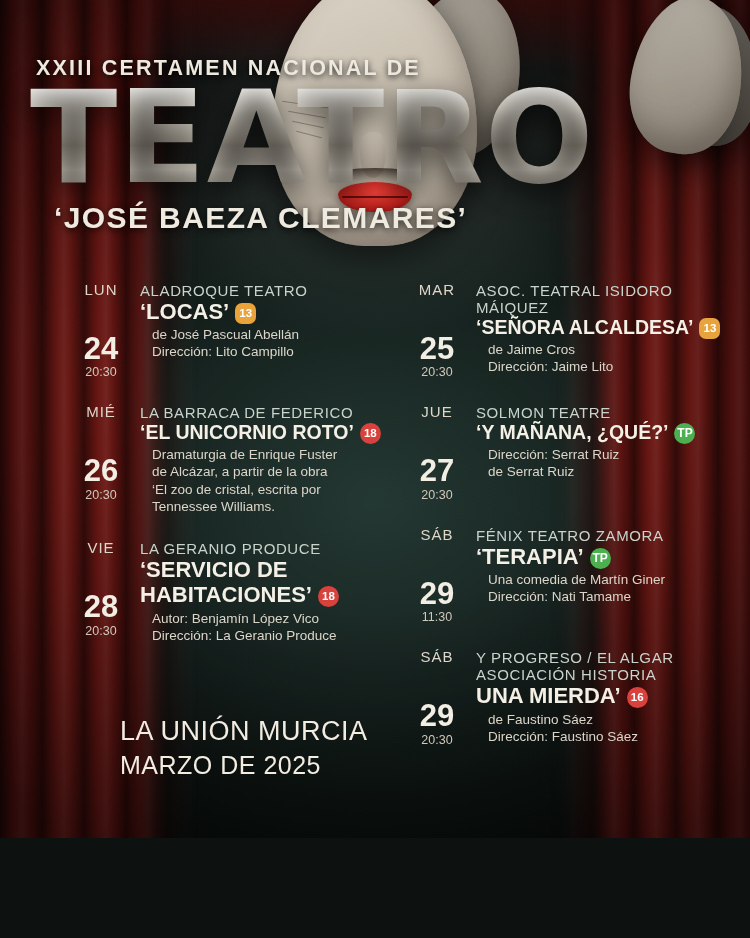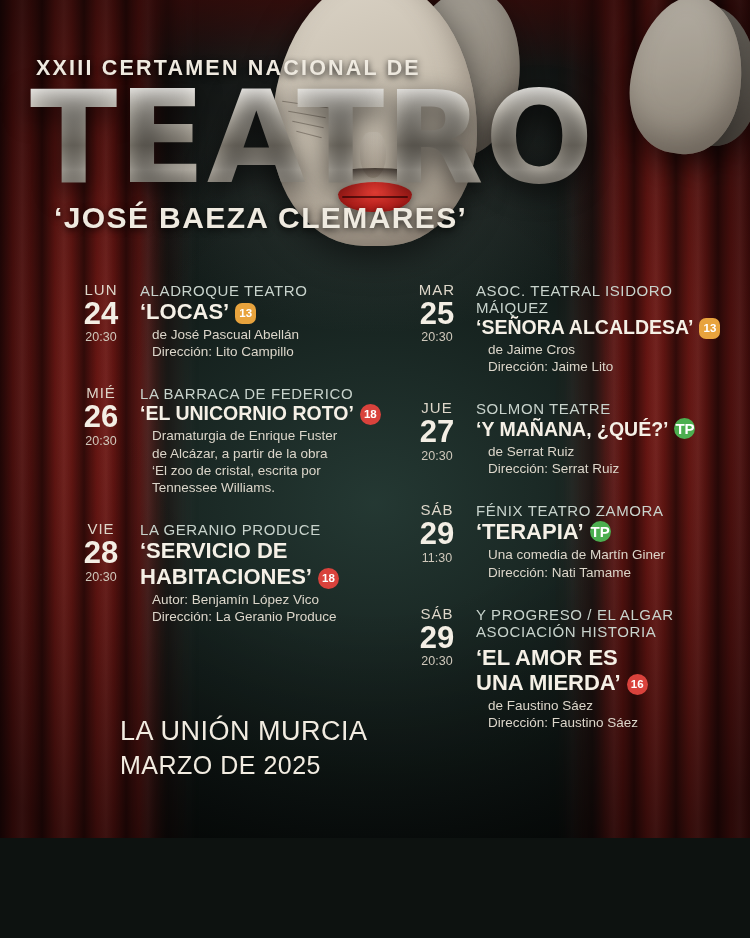--- a/index.html
+++ b/index.html
@@ -133,41 +133,41 @@
   .program {
     position: relative; z-index: 8;
     display: grid; grid-template-columns: 322px 1fr;
     column-gap: 14px;
     padding: 46px 26px 0 74px;
   }
   .col { display: flex; flex-direction: column; }
   .show { display: flex; gap: 12px; margin-bottom: 24px; }
   .date { width: 54px; flex: 0 0 54px; text-align: center; color: #eae4d8; }
   .dow { font-size: 15px; letter-spacing: 1px; color: #ded7ca; }
-  .day { font-size: 31px; font-weight: 700; line-height: 1.02; color: #f3eee4; }
+  .day { font-size: 31px; font-weight: 700; line-height: 1.02; color: #f3eee4; margin-top: 35px; }
   .time { font-size: 12.5px; color: #cfc8bb; margin-top: 1px; }
   .info { padding-top: 1px; }
   .company { font-size: 15px; letter-spacing: .6px; color: #c8d3cc; }
   .title {
     font-size: 22px; font-weight: 700; color: #f5f0e6; line-height: 1.1;
     margin-top: 1px;
   }
   .title.small { font-size: 19.5px; }
   .meta { font-size: 13.5px; color: #dcd6ca; line-height: 1.28; margin-top: 2px; margin-left: 12px; }
   .badge {
     display: inline-block; vertical-align: 2px;
     width: 21px; height: 21px; border-radius: 50%;
     font-size: 11.5px; font-weight: 700; line-height: 21px; text-align: center;
     color: #fff; margin-left: 6px;
     font-family: "Liberation Sans", sans-serif;
   }
   .badge.b13 { background: #e8a33d; border-radius: 7px; }
   .badge.b18 { background: #d9423c; }
   .badge.b16 { background: #d9423c; }
-  .badge.bTP { background: #4caf50; font-size: 15px; }
+  .badge.bTP { background: #4caf50; font-size: 12px; }
 
   .footer {
     position: absolute; left: 120px; bottom: 58px; z-index: 9;
     color: #f2ece1;
   }
   .footer .city { font-size: 27px; font-weight: 700; letter-spacing: .5px; }
   .footer .city span { font-weight: 400; }
   .footer .date-line { font-size: 25px; margin-top: 4px; letter-spacing: .5px; }
 </style>
 </head>
@@ -309,22 +309,22 @@
           <div class="dow">JUE</div>
           <div class="day">27</div>
           <div class="time">20:30</div>
         </div>
         <div class="info">
           <div class="company">SOLMON TEATRE</div>
           <div class="title small">
             <span>‘Y MAÑANA, ¿QUÉ?’</span><span class="badge bTP">TP</span>
           </div>
           <div class="meta">
+            <div>Dirección: Serrat Ruiz</div>
             <div>de Serrat Ruiz</div>
-            <div>Dirección: Serrat Ruiz</div>
           </div>
         </div>
       </div>
 
       <div class="show">
         <div class="date">
           <div class="dow">SÁB</div>
           <div class="day">29</div>
           <div class="time">11:30</div>
         </div>
@@ -342,23 +342,20 @@
 
       <div class="show">
         <div class="date">
           <div class="dow">SÁB</div>
           <div class="day">29</div>
           <div class="time">20:30</div>
         </div>
         <div class="info">
           <div class="company">Y PROGRESO / EL ALGAR</div>
           <div class="company">ASOCIACIÓN HISTORIA</div>
-          <div class="title" style="margin-top:6px">
-            <span>‘EL AMOR ES</span>
-          </div>
           <div class="title">
             <span>UNA MIERDA’</span><span class="badge b16">16</span>
           </div>
           <div class="meta">
             <div>de Faustino Sáez</div>
             <div>Dirección: Faustino Sáez</div>
           </div>
         </div>
       </div>
 

